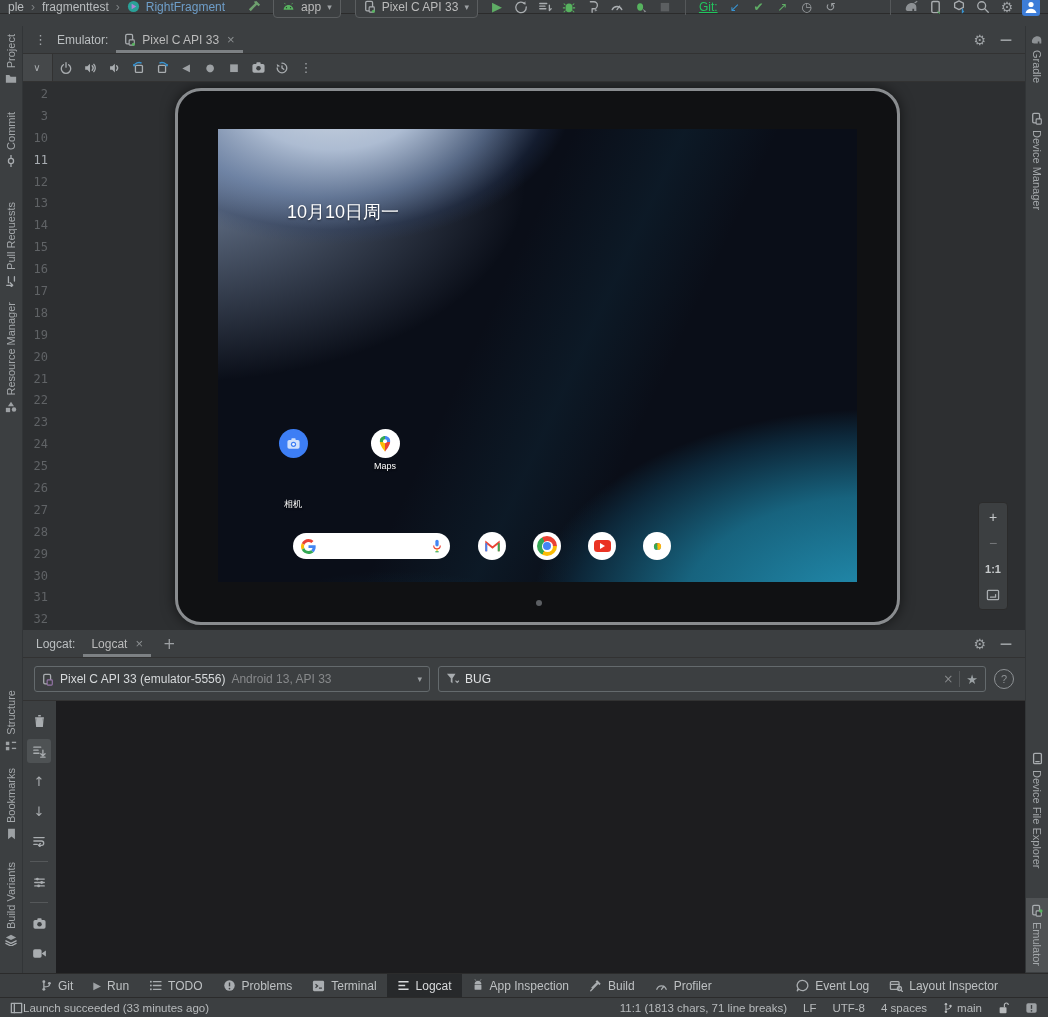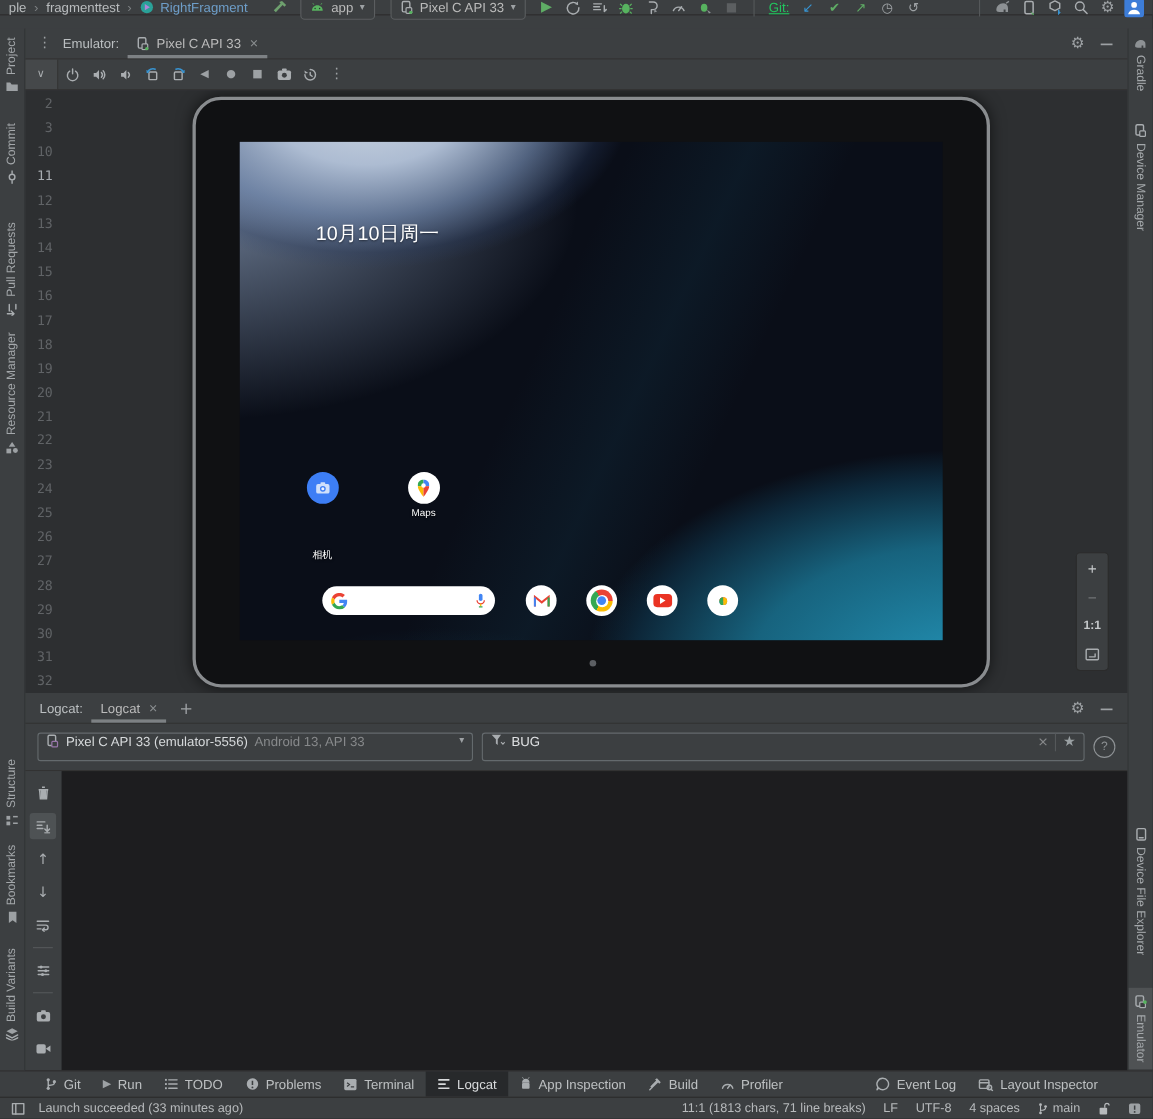--- a/index.html
+++ b/index.html
@@ -77,39 +77,39 @@
 
   
   #zoomctl{position:absolute;right:18px;top:420px;width:28px;background:#3c3f41;border:1px solid #2b2b2b;border-radius:4px;
            display:flex;flex-direction:column;align-items:center;padding:4px 0;gap:6px;}
   #zoomctl .z{width:22px;height:20px;display:flex;align-items:center;justify-content:center;color:#c6c9cb;font-size:14px;}
   #zoomctl .dim{color:#77797b;}
   #zoomctl .one{font-size:11px;font-weight:bold;}
 
   
   #logcat-filterrow{height:42px;display:flex;align-items:center;padding:0 12px;gap:8px;border-bottom:1px solid #323232;}
-  .fieldbox{height:26px;border:1px solid #646a6d;border-radius:3px;background:#3c3f41;display:flex;padding:0 7px;box-sizing:border-box;gap:6px;}
+  .fieldbox{height:26px;border:1px solid #646a6d;border-radius:3px;background:#3c3f41;display:flex;align-items:center;padding:0 7px;box-sizing:border-box;gap:6px;}
   #device-select{width:396px;}
   #filter-box{flex:1;}
   .dimtext{color:#87898b;}
   #logcat-body{display:flex;height:274px;}
   #logcat-tools{width:34px;background:#3c3f41;display:flex;flex-direction:column;align-items:center;padding-top:8px;gap:6px;}
   #logcat-tools .ibtn{width:24px;height:24px;color:#a9adb0;font-size:13px;}
   #logcat-tools .sel{background:#4e5254;}
   #logcat-tools .hsep{width:18px;height:1px;background:#55585a;margin:2px 0;}
   #logcat-output{flex:1;background:#1d1d1f;}
 
   
   #bottom-bar{position:absolute;left:0;top:973px;width:100%;height:24px;background:#3c3f41;border-top:1px solid #2b2b2b;
               display:flex;align-items:center;padding-left:30px;box-sizing:border-box;}
   .bb-item{display:flex;align-items:center;gap:6px;height:100%;padding:0 10px;color:#bdc0c2;}
   .bb-item.active{background:#27292b;color:#d8dadc;}
   .bb-right{margin-left:auto;display:flex;height:100%;padding-right:40px;}
   #statusbar{position:absolute;left:0;top:997px;width:100%;height:20px;background:#3c3f41;border-top:1px solid #2b2b2b;
-             display:flex;align-items:center;font-size:11.5px;color:#b7babc;padding:0 10px;box-sizing:border-box;gap:12px;}
+             display:flex;align-items:center;font-size:11.5px;color:#b7babc;padding:0 10px;box-sizing:border-box;gap:0;}
   .sb-right{margin-left:auto;display:flex;align-items:center;gap:16px;}
 
   .green{color:#5fad65;} .blue{color:#3894d2;} .grayicon{color:#9da1a4;}
   .stroke-ic{stroke:#a9adb0;fill:none;stroke-width:1.5;stroke-linecap:round;stroke-linejoin:round;}
 </style>
 </head>
 <body>
 
 <div id="app">
 

